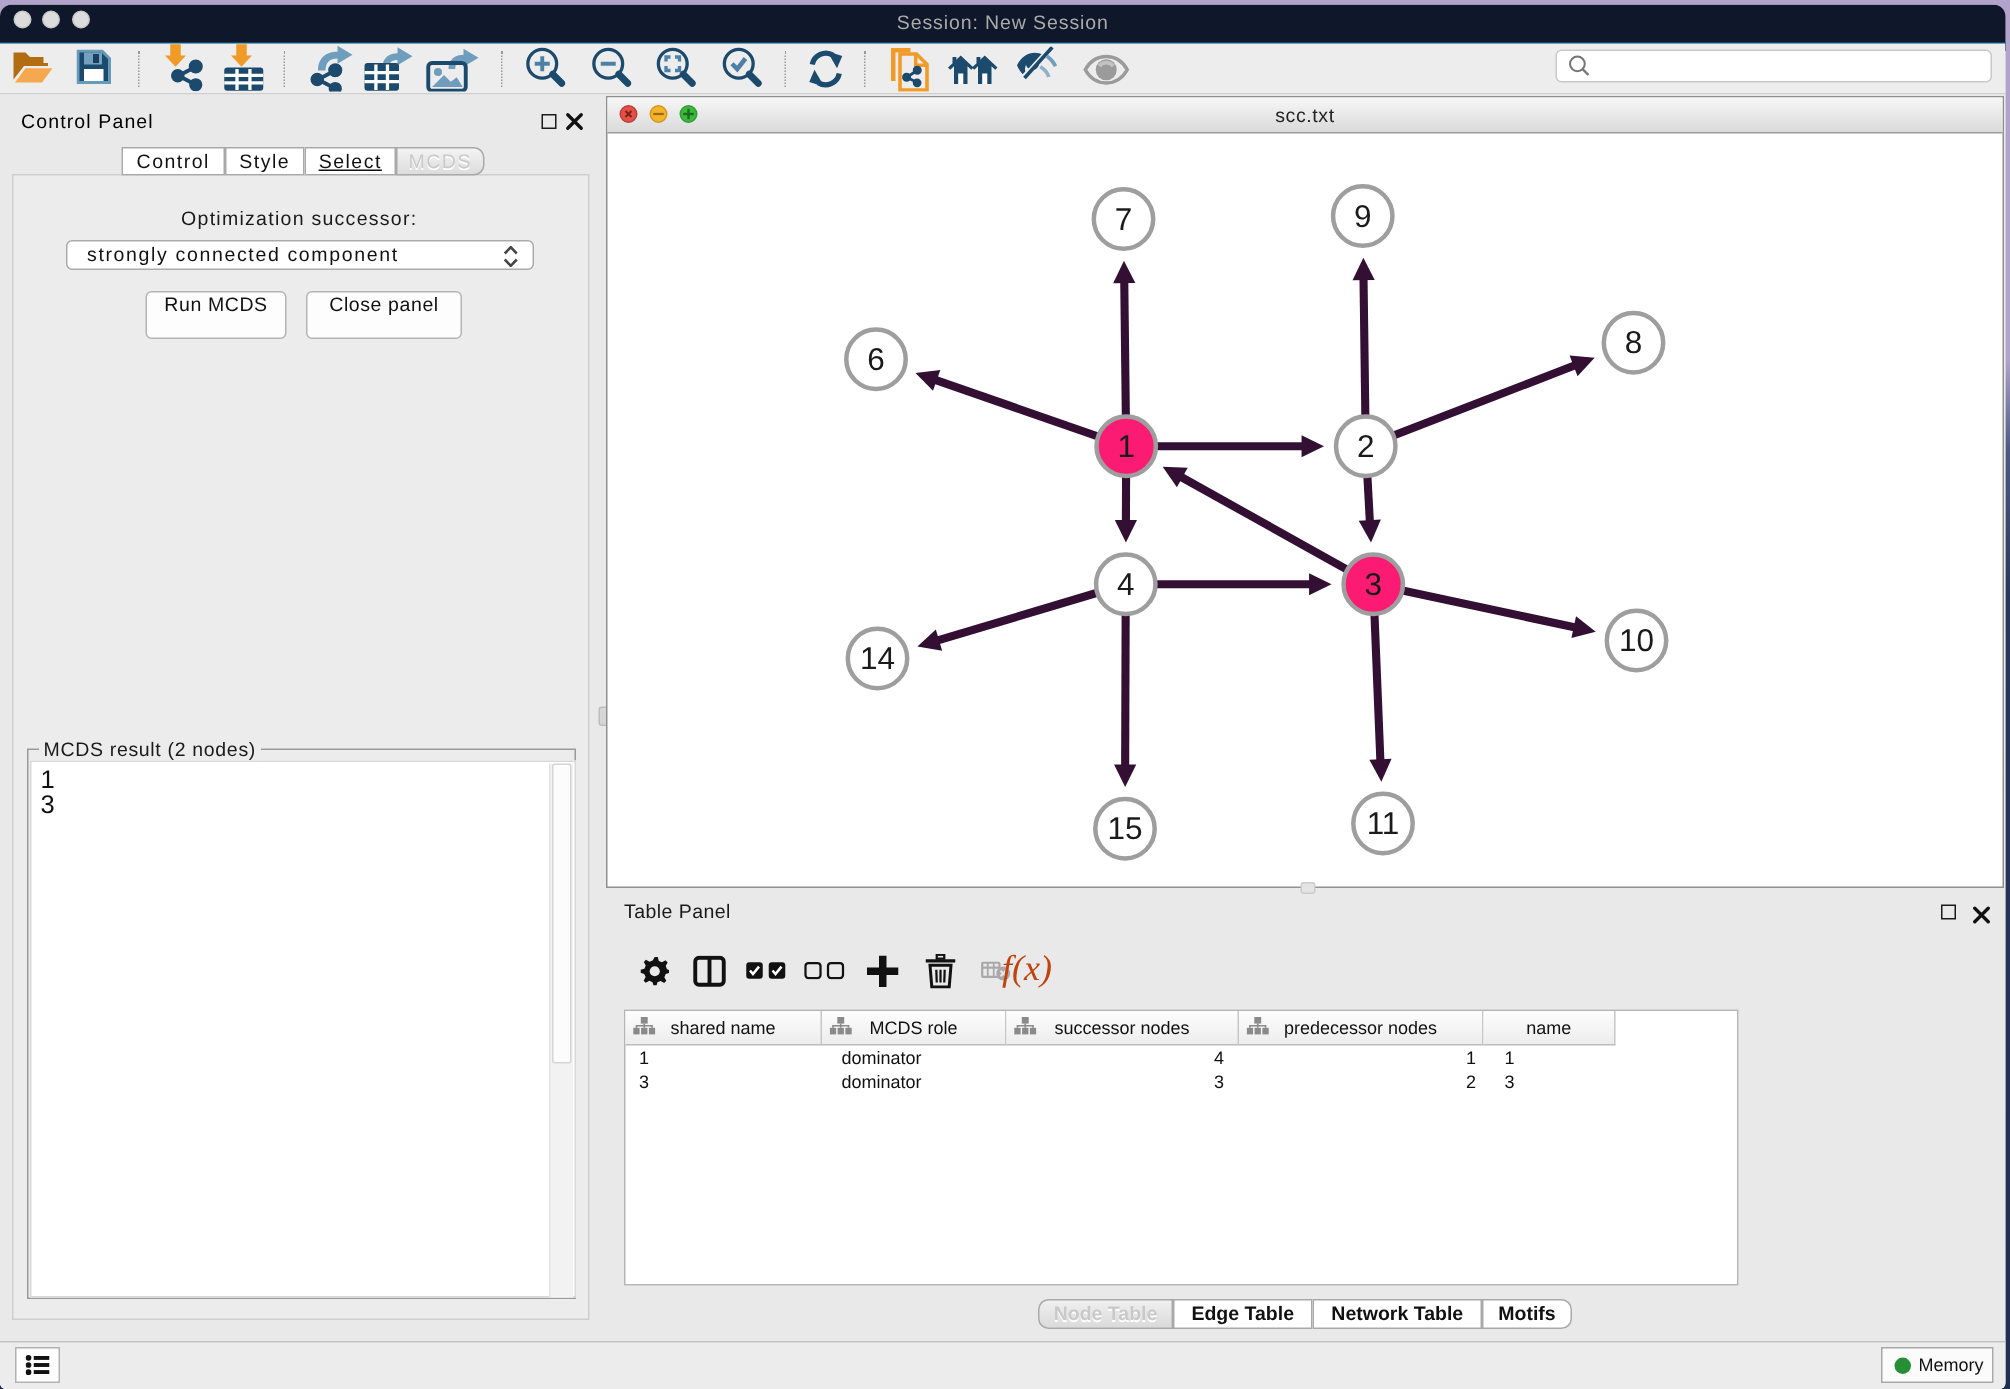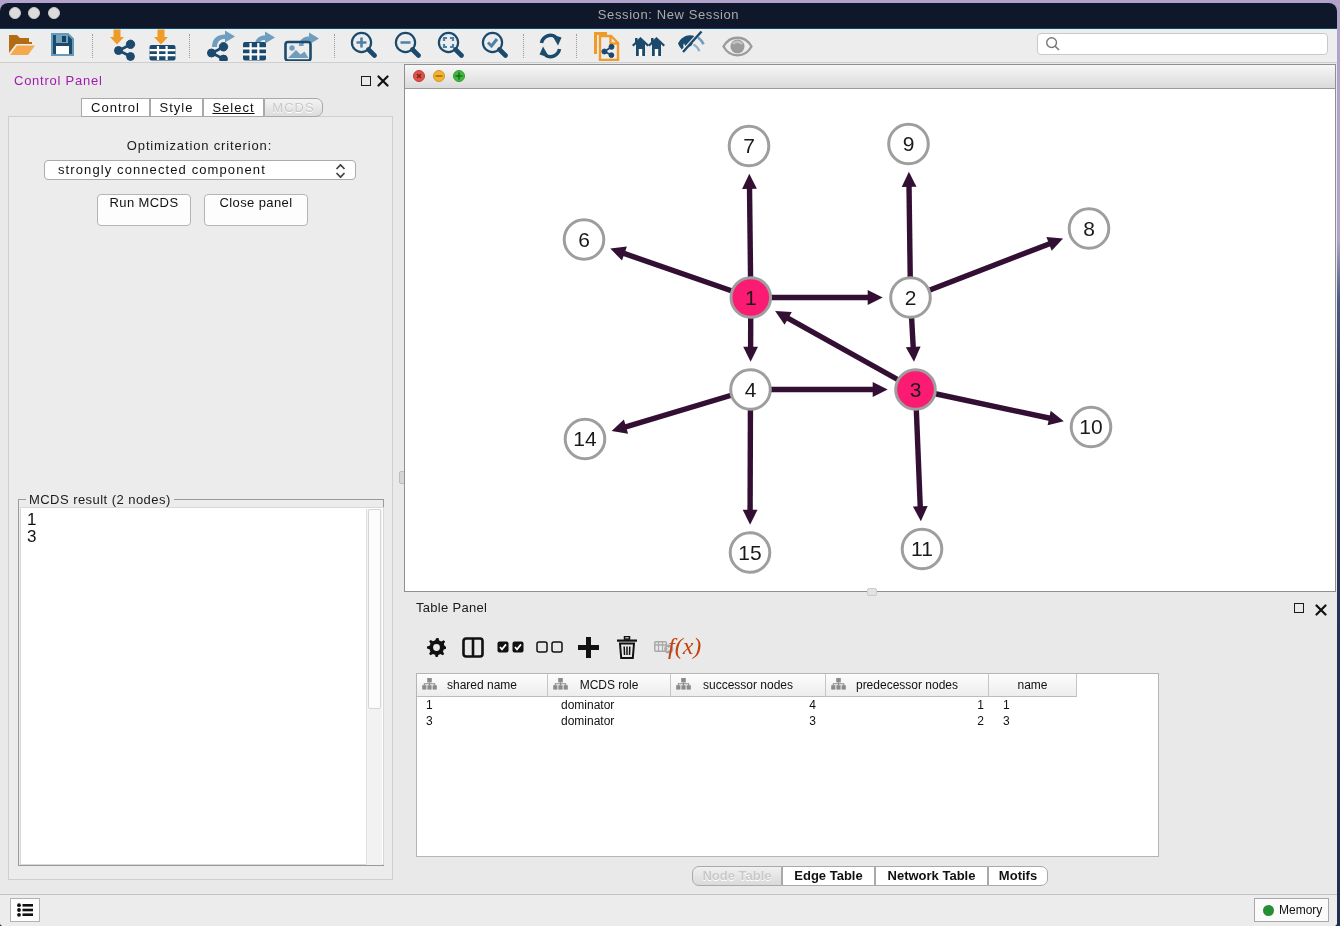--- a/index.html
+++ b/index.html
@@ -7,21 +7,21 @@
 
 #titlebar{position:absolute;left:0;top:0;width:1337px;height:25px;background:#0f172a;border-bottom:6px solid #0c4a6e;padding-left:48px;}
 .tl{position:absolute;top:4px;width:12px;height:12px;border-radius:50%;background:#dcdcdc;border:1px solid #c8c8c8;box-sizing:border-box;}
 #title-text{position:absolute;top:4px;left:0;width:1337px;text-align:center;font-size:13px;color:#ababab;letter-spacing:0.6px;}
 #toolbar{position:absolute;left:0;top:26px;width:1337px;height:33px;background:#ededed;border-bottom:1px solid #cfcfcf;}
 .tbi{position:absolute;top:0;}
 .tsep{position:absolute;top:5px;height:24px;width:0;border-left:1px dotted #9a9a9a;}
 #searchbox{position:absolute;left:1037px;top:4px;width:289px;height:20px;background:#fff;border:1px solid #c9c9c9;border-radius:4px;}
 #main{position:absolute;left:0;top:60px;width:1337px;height:863px;background:#e9e9e9;}
 
-#cp-title{position:absolute;left:14px;top:10px;font-size:13px;color:#a21caf;letter-spacing:0.75px;}
+#cp-title{position:absolute;left:14px;top:10px;font-size:13px;color:#000000;letter-spacing:0.75px;}
 #cp-body{position:absolute;left:8px;top:53px;width:383px;height:762px;border:1px solid #cfcfcf;background:#ececec;}
 .tab{position:absolute;top:35px;height:19px;background:#fff;border:1px solid #a9a9a9;box-sizing:border-box;font-size:13px;text-align:center;line-height:18px;color:#111;letter-spacing:1px;}
 .tabsel{background:linear-gradient(180deg,#f4f4f4,#dcdcdc);color:#c9c9c9;text-shadow:0 1px 0 #fff;}
 #opt-label{position:absolute;left:0;top:21px;width:381px;text-align:center;font-size:13px;color:#1a1a1a;letter-spacing:0.85px;}
 #combo{position:absolute;left:35px;top:43px;width:312px;height:20px;background:#fff;border:1px solid #ababab;border-radius:4px;box-sizing:border-box;font-size:13px;color:#111;line-height:18px;padding-left:13px;letter-spacing:1.1px;}
 .btn{position:absolute;top:77px;height:32px;background:#fdfdfd;border:1px solid #b4b4b4;border-radius:4px;box-sizing:border-box;font-size:13px;text-align:center;line-height:16px;color:#111;letter-spacing:0.4px;}
 #fieldset{position:absolute;left:9px;top:382px;width:366px;height:367px;border:1px solid #9a9a9a;box-sizing:border-box;}
 #fs-legend{position:absolute;left:7px;top:-8px;background:#ececec;padding:0 3px;font-size:13px;color:#1a1a1a;letter-spacing:0.45px;}
 #fs-white{position:absolute;left:1px;top:7px;width:364px;height:358px;background:#fff;border:1px solid #d8d8d8;box-sizing:border-box;}
 #fs-scroll{position:absolute;right:1px;top:1px;width:15px;height:356px;background:#f2f2f2;border-left:1px solid #e2e2e2;}
@@ -199,21 +199,21 @@
       </svg>
     </div>
   </div>
   <div id="main">
     <div id="cp-title">Control Panel</div>
     <div class="sq-btn" style="left:361px;top:13px;"></div>
     <svg style="position:absolute;left:377px;top:12px;" width="12" height="12" viewBox="0 0 12 12">
         <path d="M1.5 1.5 L10.5 10.5 M10.5 1.5 L1.5 10.5" stroke="#111" stroke-width="2.2" stroke-linecap="round"></path>
       </svg>
     <div id="cp-body">
-      <div id="opt-label">Optimization criterion:</div>
+      <div id="opt-label">Optimization successor:</div>
       <div id="combo">strongly connected component
         <svg width="11" height="14" viewBox="0 0 11 14" style="position:absolute;right:9px;top:3px;">
           <path d="M1.5 5 L5.5 0.8 L9.5 5" fill="none" stroke="#444" stroke-width="1.7"></path>
           <path d="M1.5 9 L5.5 13.2 L9.5 9" fill="none" stroke="#444" stroke-width="1.7"></path>
         </svg>
       </div>
       <div class="btn" style="left:88px;width:94px;">Run MCDS</div>
       <div class="btn" style="left:195px;width:104px;">Close panel</div>
       <div id="fieldset">
         <div id="fs-white">
@@ -237,20 +237,21 @@
             <path d="M1 1 L5 5 M5 1 L1 5" stroke="#7e201c" stroke-width="1.4"></path>
           </svg>
         <div class="nfl" style="left:28px;background:#f5b32d;border:1px solid #d3971f;"></div>
         <svg style="position:absolute;left:30px;top:10px;" width="8" height="2" viewBox="0 0 8 2">
             <line x1="0.5" y1="1" x2="7.5" y2="1" stroke="#9a6b11" stroke-width="1.6"></line>
           </svg>
         <div class="nfl" style="left:48px;background:#3fb83f;border:1px solid #2f9e31;"></div>
         <svg style="position:absolute;left:50px;top:7px;" width="8" height="8" viewBox="0 0 8 8">
             <path d="M4 0.5 L4 7.5 M0.5 4 L7.5 4" stroke="#1d6b1f" stroke-width="1.6"></path>
           </svg>
+        <div id="nf-text">scc.txt</div>
       </div>
       <div id="graph"><svg width="930" height="503" viewBox="0 0 930 503" font-family="Liberation Sans,sans-serif">
 <g stroke="#331033" stroke-width="5.4">
 <line x1="345.8" y1="209.5" x2="344.5" y2="98.8"></line>
 <line x1="345.8" y1="209.5" x2="217.5" y2="164.9"></line>
 <line x1="345.8" y1="209.5" x2="464.7" y2="209.5"></line>
 <line x1="345.8" y1="209.5" x2="345.6" y2="260.7"></line>
 <line x1="505.5" y1="209.5" x2="504.0" y2="96.8"></line>
 <line x1="505.5" y1="209.5" x2="645.9" y2="155.2"></line>
 <line x1="505.5" y1="209.5" x2="508.3" y2="260.8"></line>

